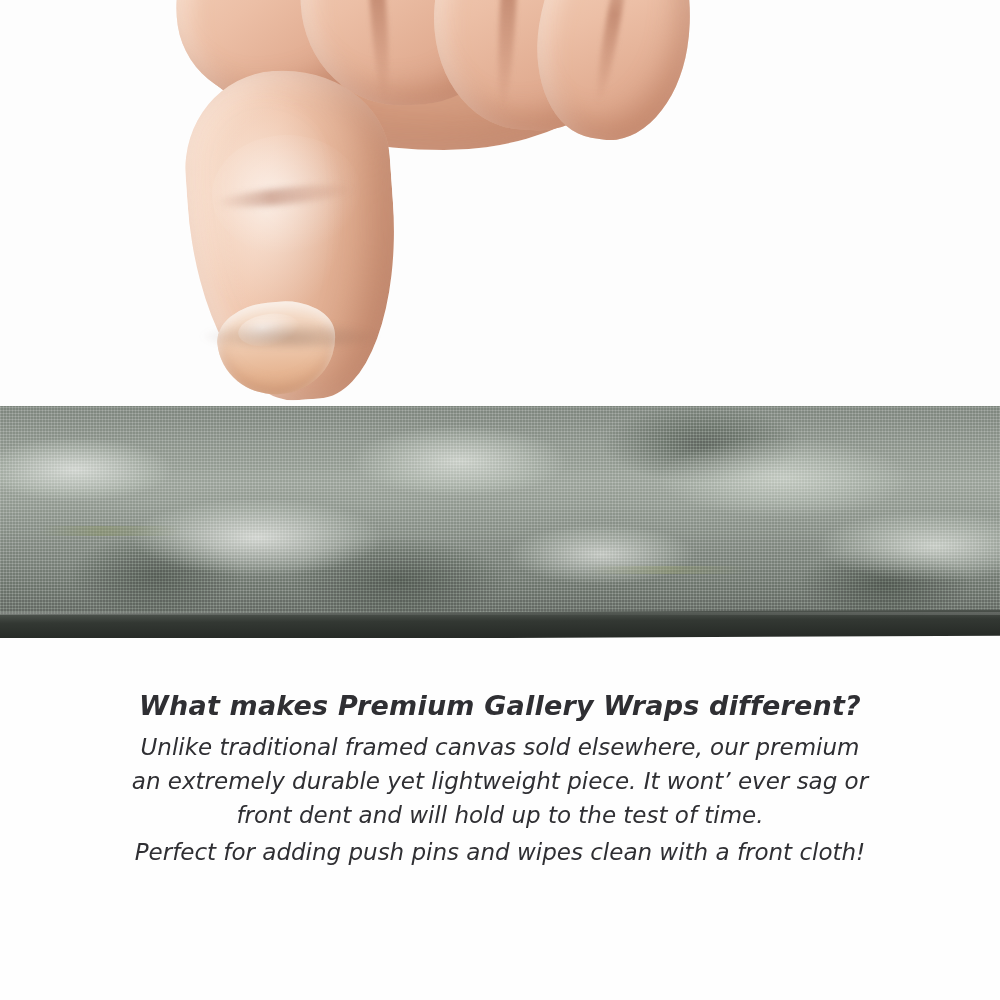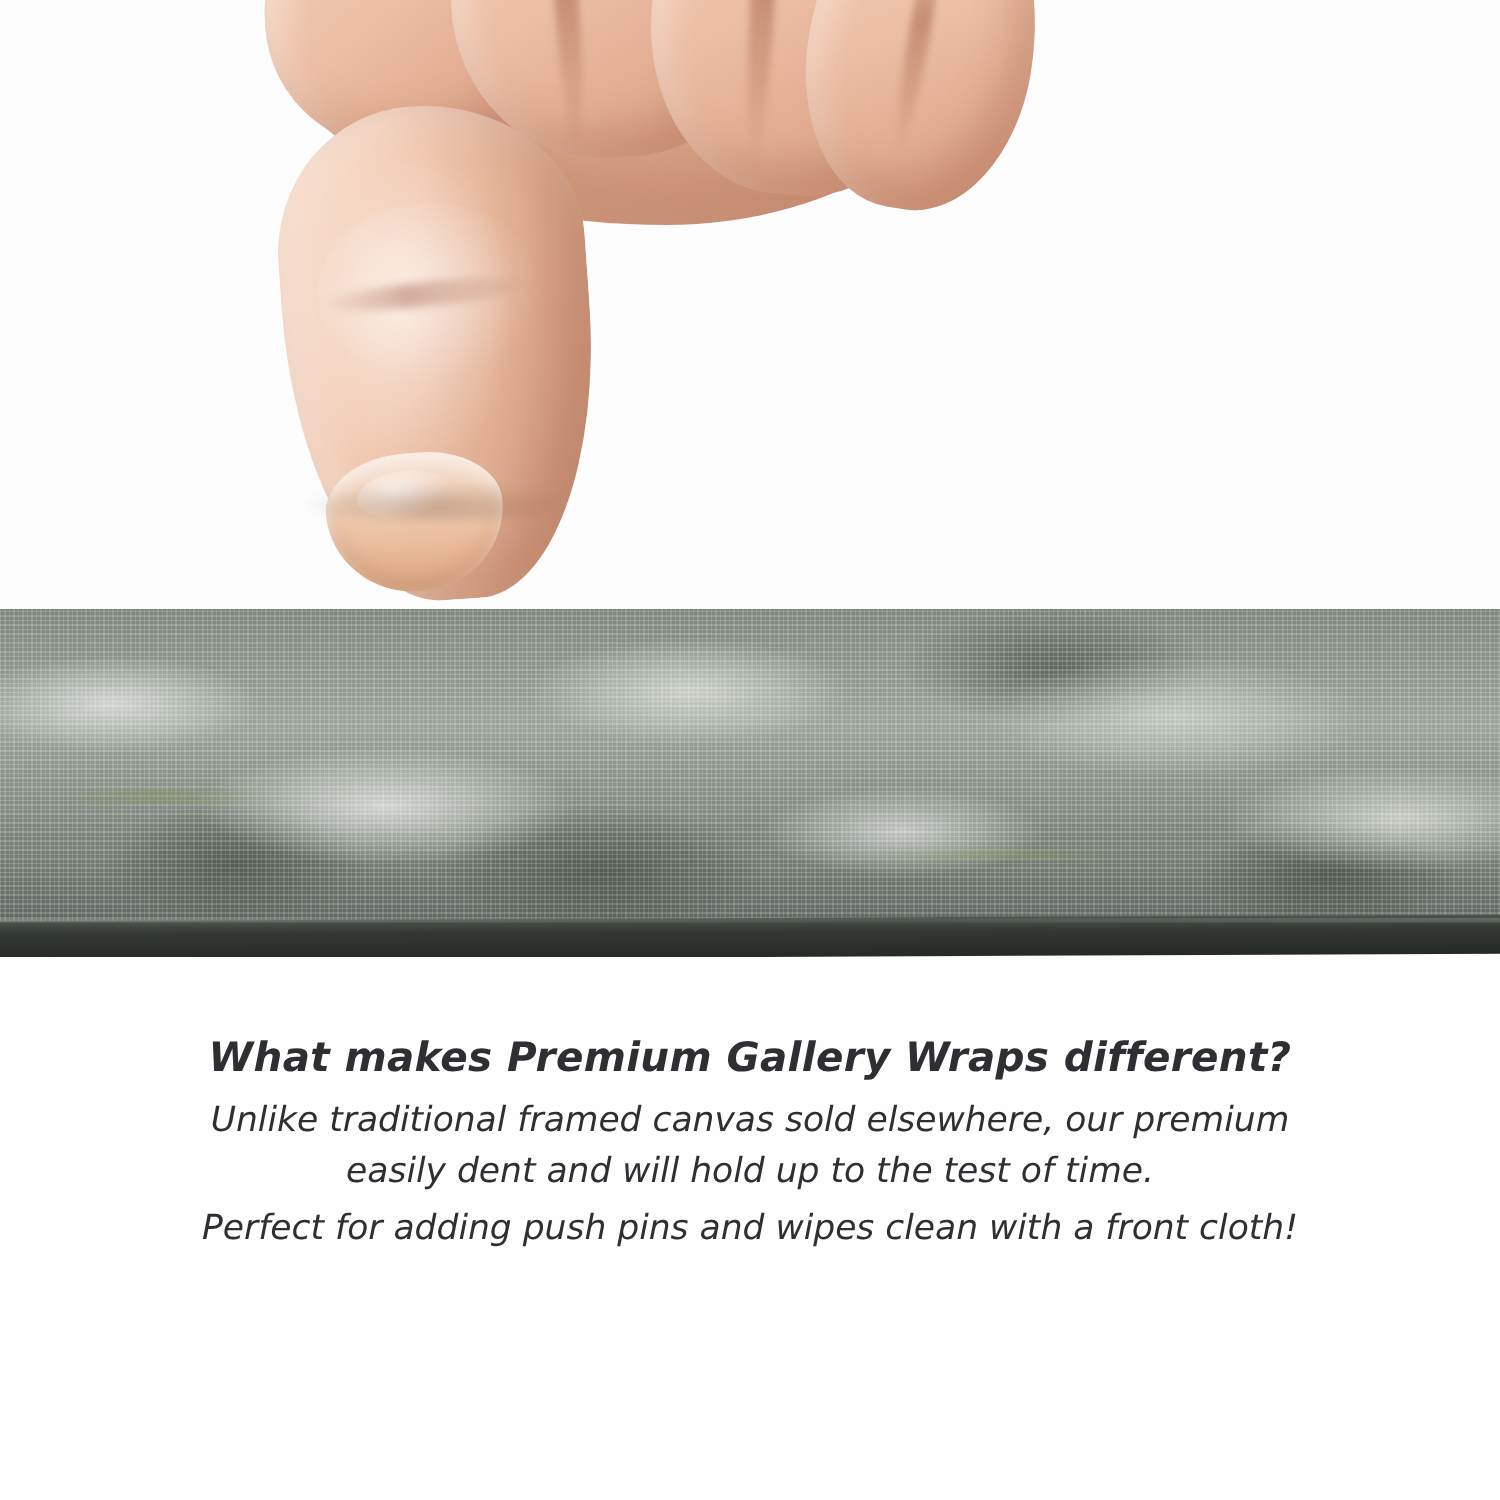--- a/index.html
+++ b/index.html
@@ -319,18 +319,19 @@
     <div class="streaks"></div>
     <div class="edge-pink"></div>
     <div class="canvas-bottom-edge"></div>
     <div class="edge-highlight"></div>
   </div>
 
   <div class="caption">
     <p class="caption-heading">What makes Premium Gallery Wraps different?</p>
     <p class="caption-body">
       <span>Unlike traditional framed canvas sold elsewhere, our premium</span>
-      <span>easily dent and will hold up to the test of time.</span>
+      <span>an extremely durable yet lightweight piece. It wont’ ever sag or</span>
+      <span>front dent and will hold up to the test of time.</span>
     </p>
     <p class="caption-closing">Perfect for adding push pins and wipes clean with a front cloth!</p>
   </div>
 
 </div>
 
 </body></html>

